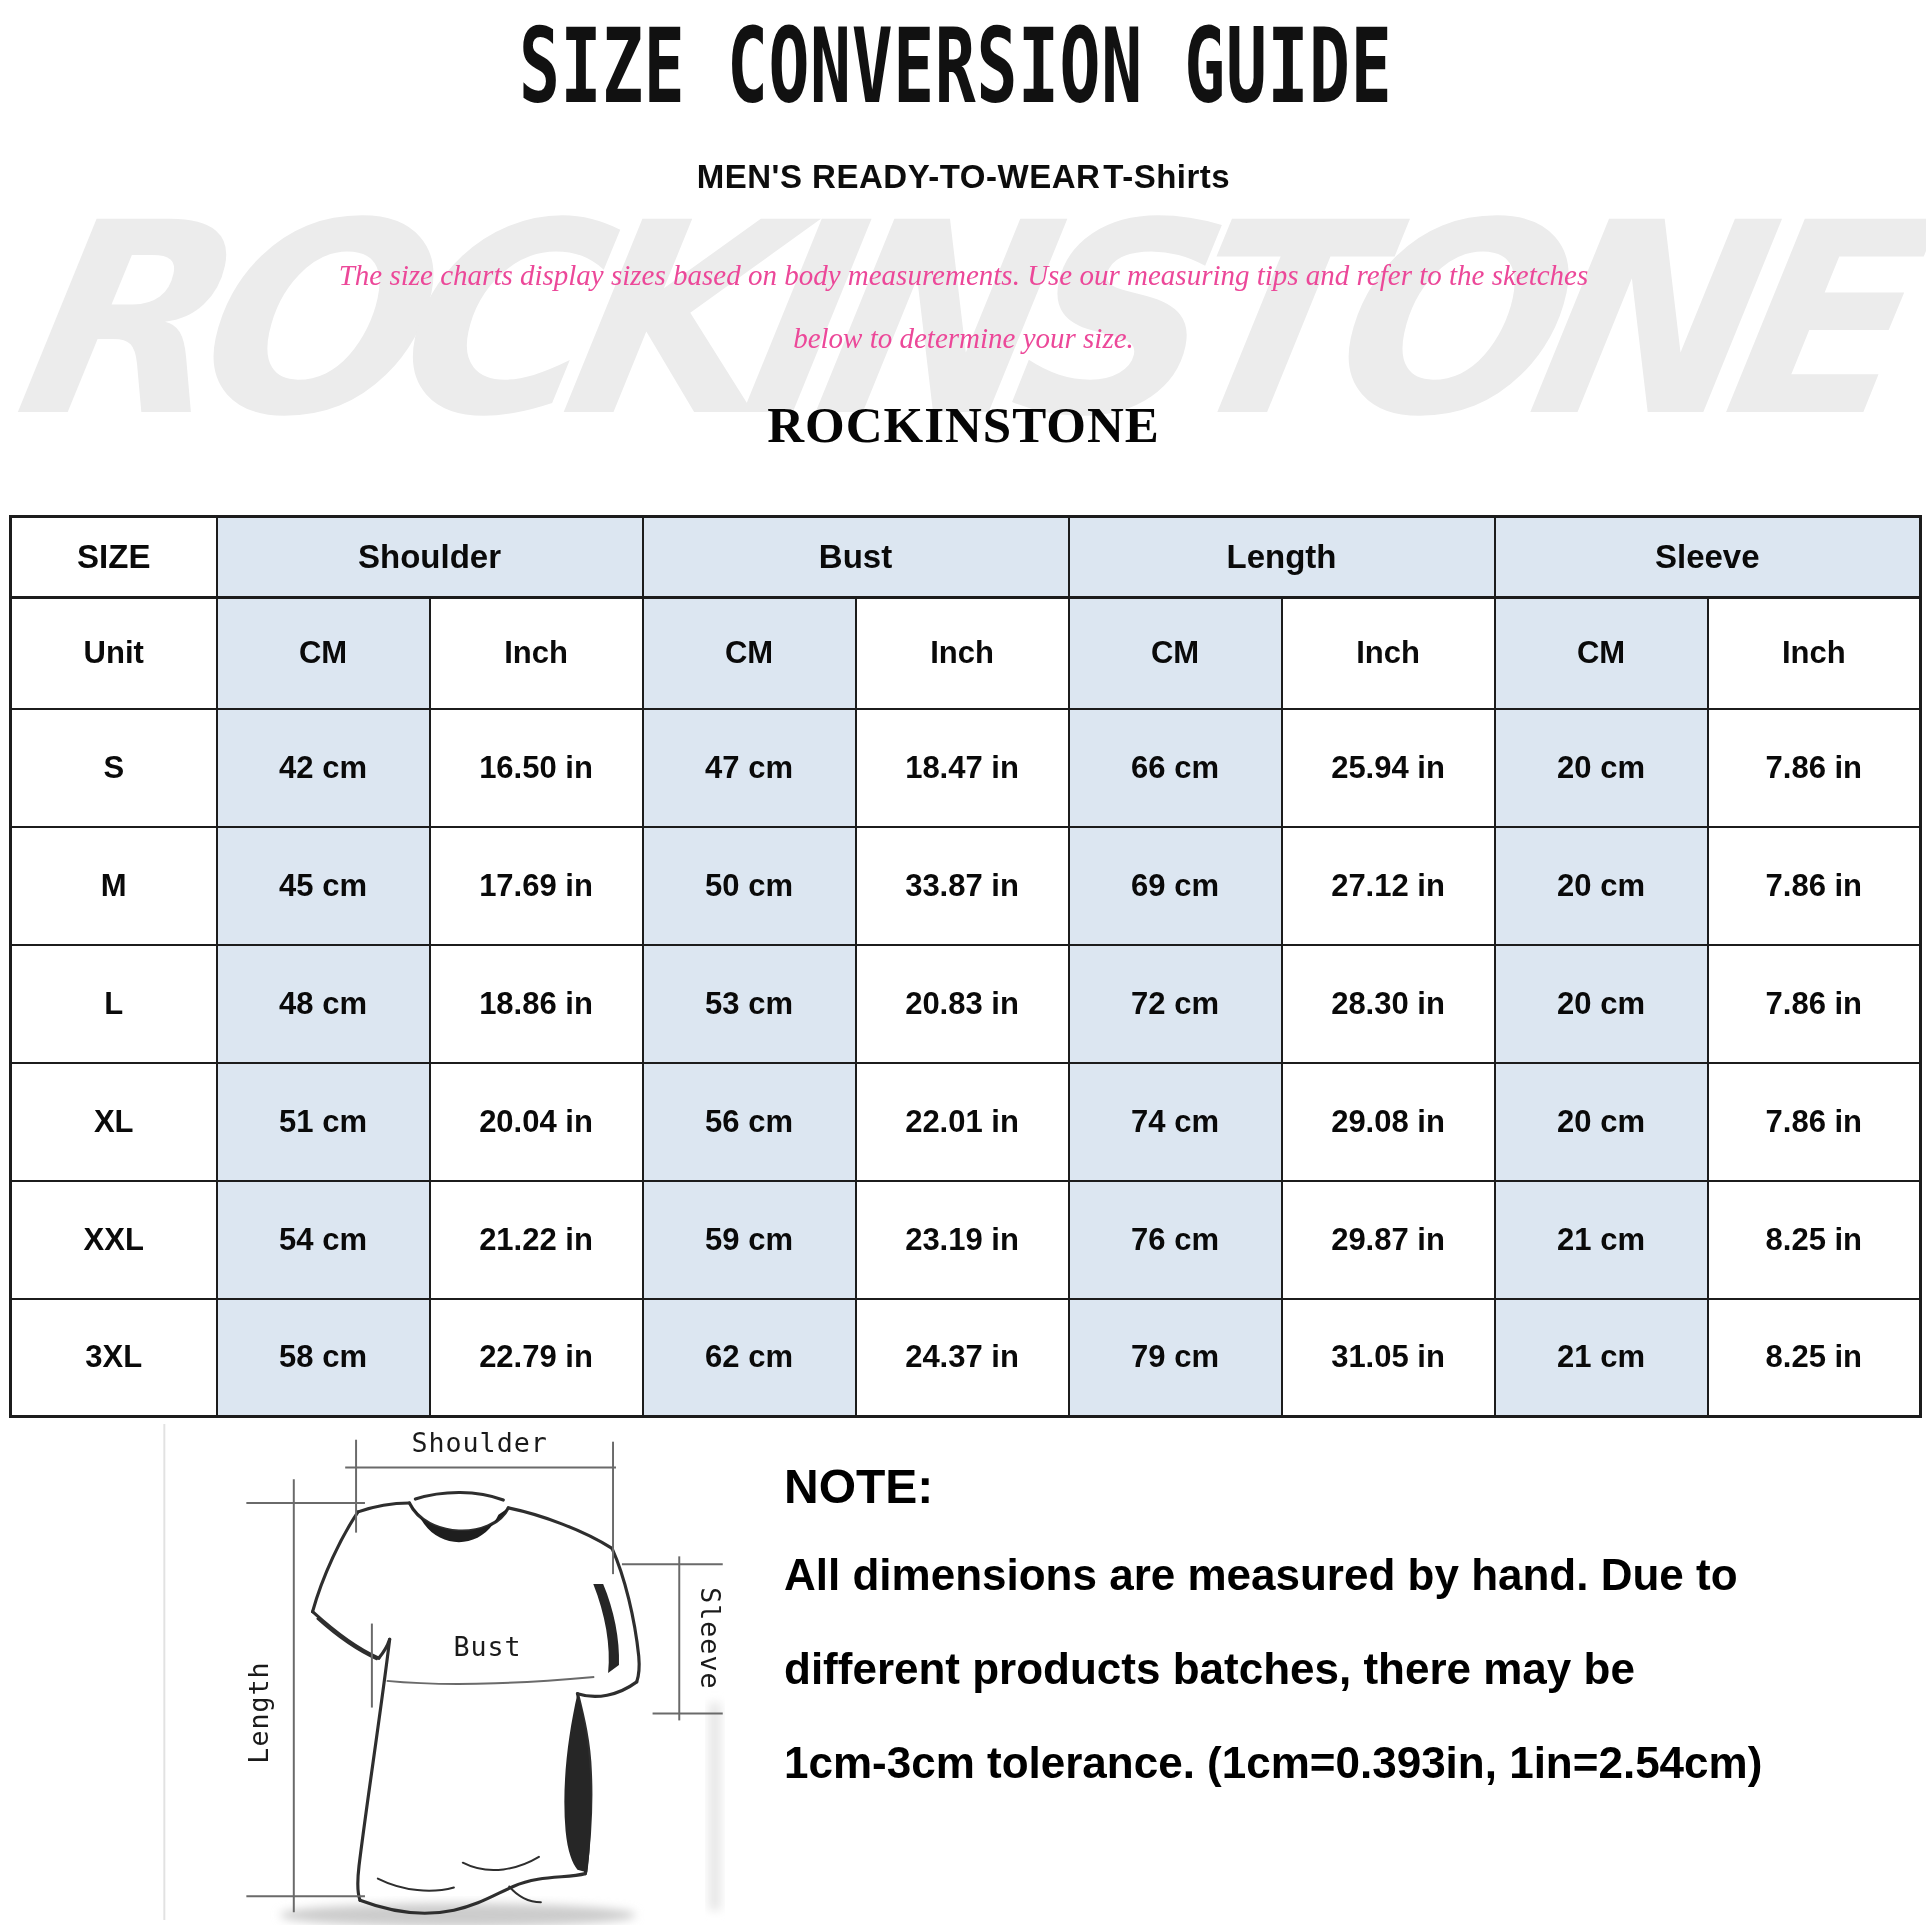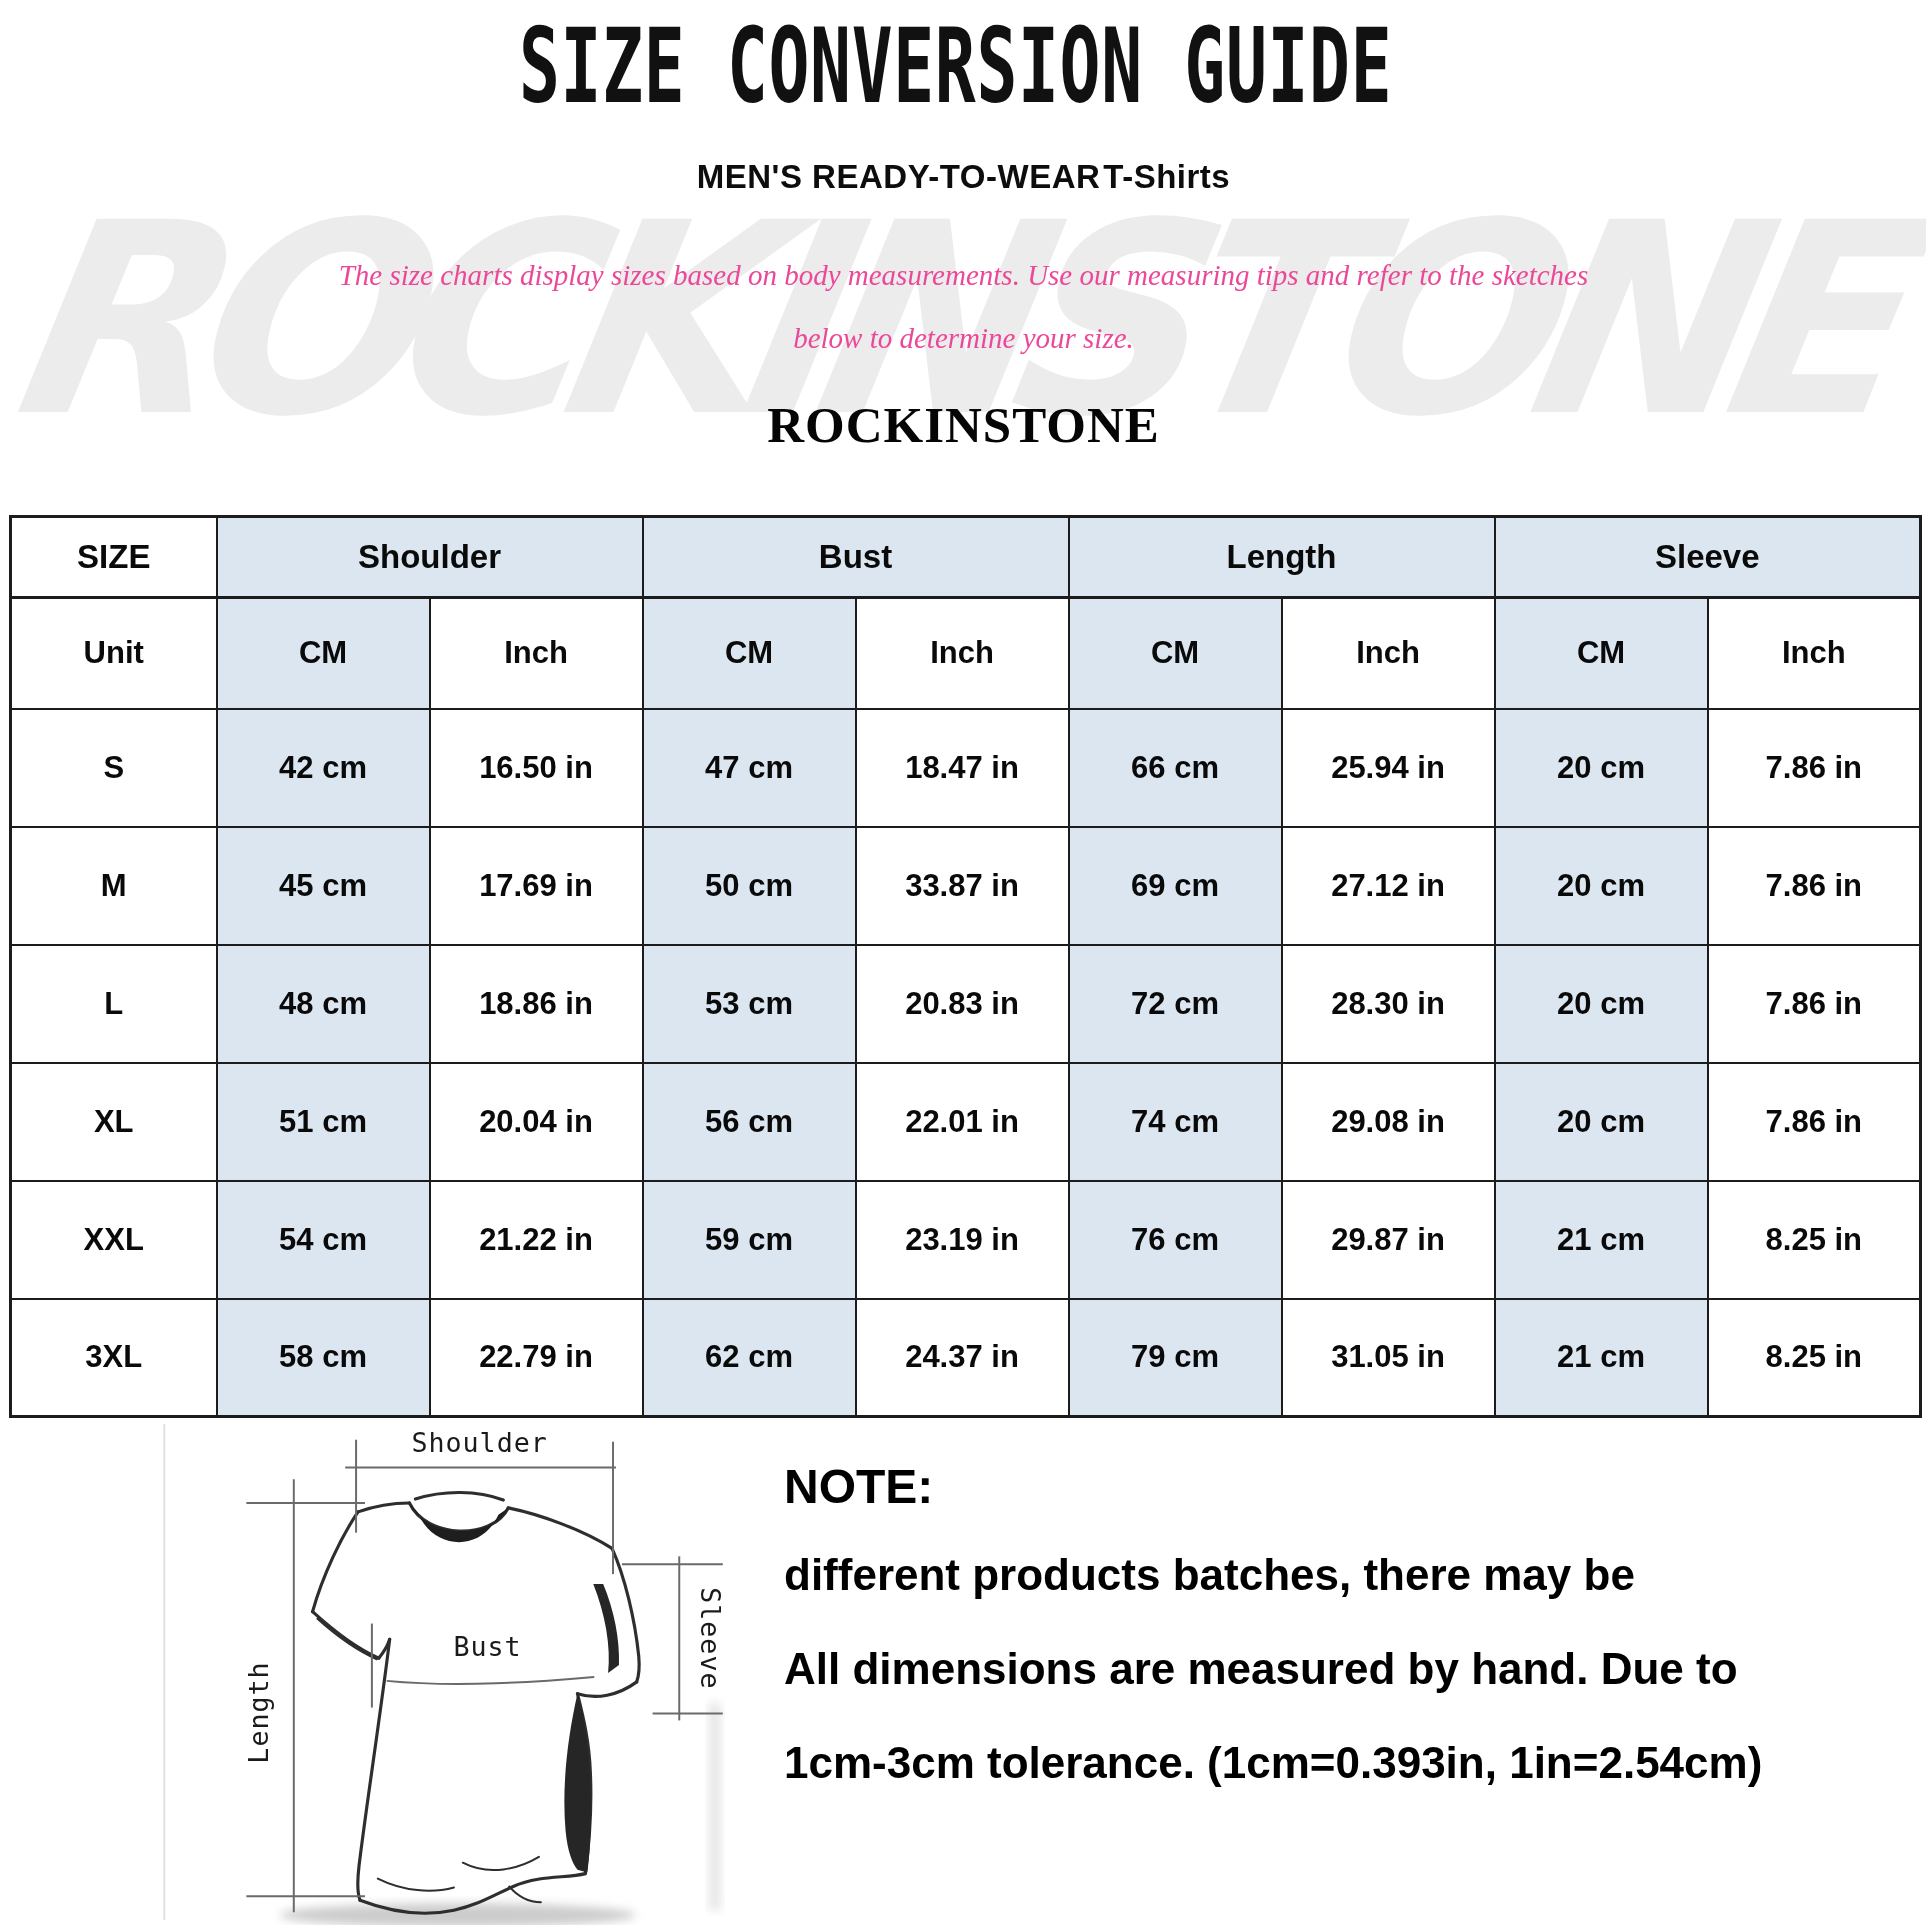--- a/index.html
+++ b/index.html
@@ -274,19 +274,19 @@
         <text x="322" y="36" text-anchor="middle">Shoulder</text>
         <text x="330" y="243" text-anchor="middle">Bust</text>
         <text x="108" y="300" text-anchor="middle" transform="rotate(-90 108 300)">Length</text>
         <text x="546" y="225" text-anchor="middle" transform="rotate(90 546 225)">Sleeve</text>
       </g>
     </svg>
   </div>
 
   <div class="note">
     <div class="note-heading">NOTE:</div>
+    <div class="note-line">All dimensions are measured by hand. Due to</div>
     <div class="note-line">different products batches, there may be</div>
-    <div class="note-line">All dimensions are measured by hand. Due to</div>
     <div class="note-line">1cm-3cm tolerance. (1cm=0.393in, 1in=2.54cm)</div>
   </div>
 
 </div>
 
 
 </body></html>

